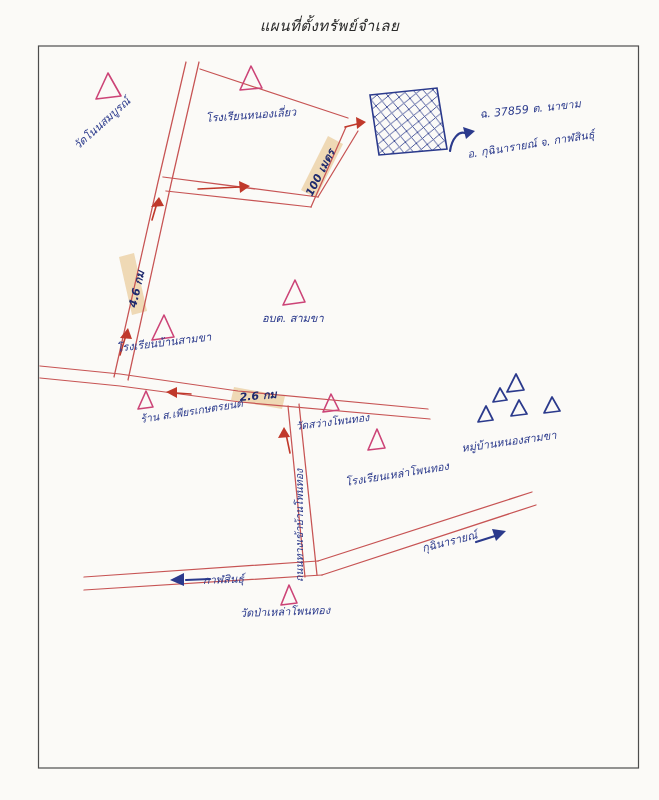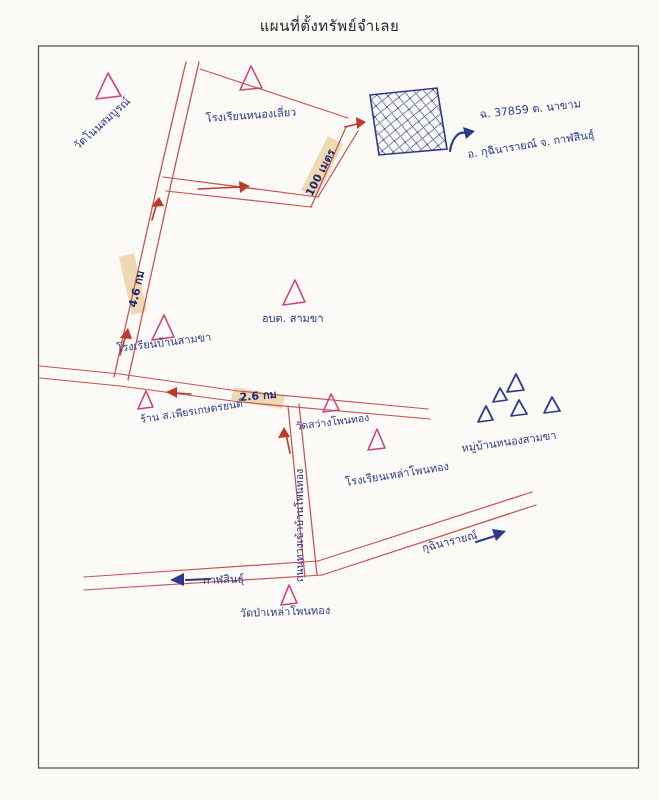--- a/index.html
+++ b/index.html
@@ -1,17 +1,17 @@
 <!DOCTYPE html>
 <html><head>
 <meta charset="utf-8">
 <style>
   html,body{margin:0;padding:0;background:#e9e9e7;}
   #page{position:relative;width:659px;height:800px;background:#fbfaf7;overflow:hidden;
-        font-family:"DejaVu Sans", sans-serif;}
+        font-family:"DejaVu Sans", sans-serif;font-style:italic;}
   #map-title{position:absolute;top:14px;left:0;right:0;text-align:center;
              font-family:"DejaVu Serif", serif;font-size:15px;color:#2a2a2a;letter-spacing:.5px;}
   svg text{font-family:"DejaVu Sans", sans-serif;fill:#2b3a8c;}
   .lbl{font-size:11px;}
   .lbl-sm{font-size:10.5px;}
   .dist{font-size:11px;fill:#1f2a6e;font-weight:bold;}
   .road{stroke:#c75454;stroke-width:1.25;fill:none;stroke-linecap:round;}
   .tri{stroke:#cc4477;stroke-width:1.6;fill:none;stroke-linejoin:round;}
   .vtri{stroke:#2b3a8c;stroke-width:1.7;fill:none;stroke-linejoin:round;}
   .redln{stroke:#c0392b;stroke-width:1.6;fill:none;stroke-linecap:round;}

